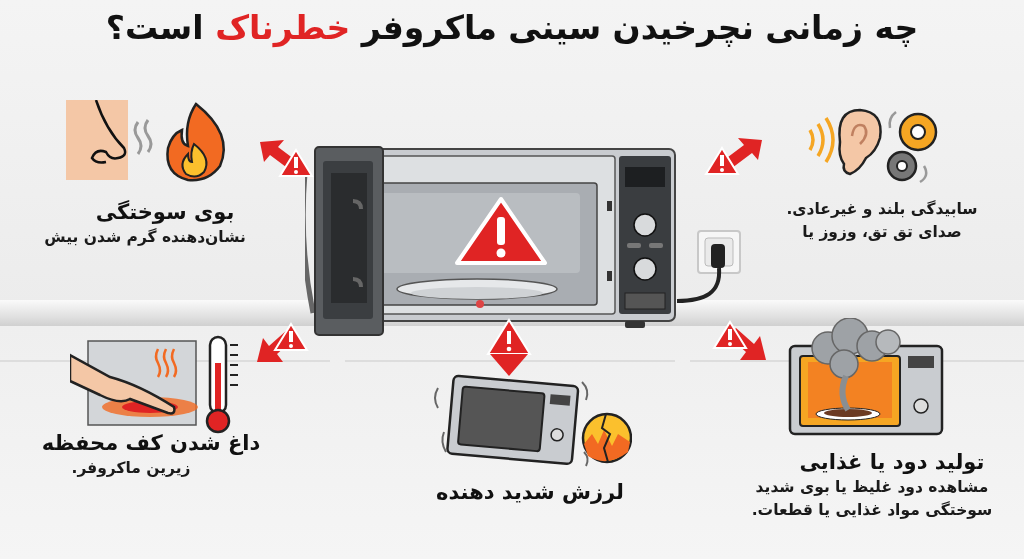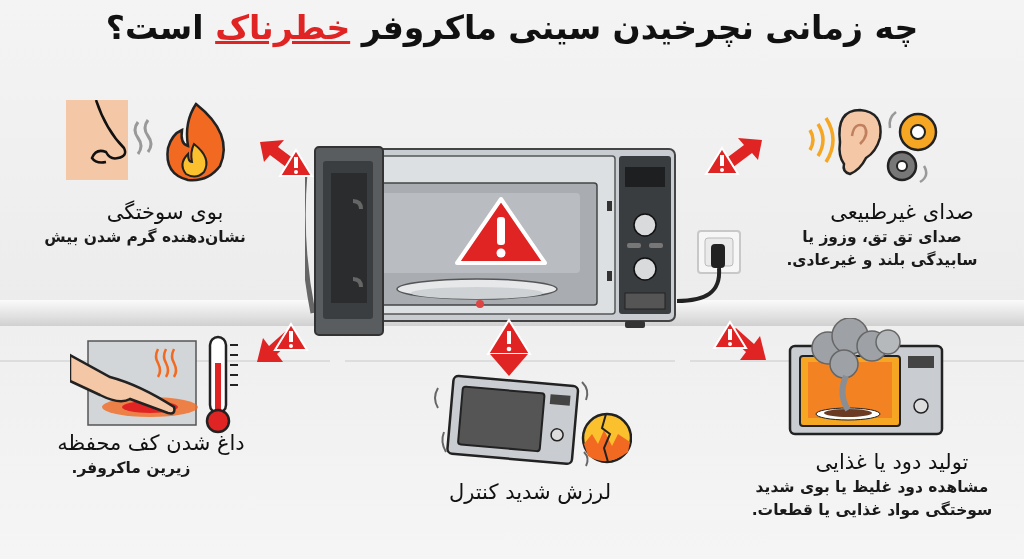--- a/index.html
+++ b/index.html
@@ -11,24 +11,24 @@
     color: #111;
   }
   .wall-line { position: absolute; left: 0; right: 0; top: 300px; height: 26px;
     background: linear-gradient(180deg, #fafafa 0%, #e2e2e2 60%, #d0d0d0 100%); }
   .counter { position: absolute; left: 0; right: 0; top: 326px; bottom: 0;
     background: linear-gradient(180deg, #efefef 0%, #f5f5f5 100%); }
   .cab-line { position: absolute; top: 360px; height: 2px; background: #ddd; }
 
   .title { position: absolute; top: 8px; left: 0; right: 0; text-align: center;
     direction: rtl; font-size: 33px; font-weight: bold; color: #111; }
-  .title .red { color: #e02424; text-decoration: underline; }
+  .title .red { color: #e02424; }
 
   .block { position: absolute; direction: rtl; text-align: center; }
-  .block h2 { font-size: 21px; font-weight: normal; line-height: 28px; padding-left: 40px; }
+  .block h2 { font-size: 21px; font-weight: bold; line-height: 28px; padding-left: 40px; }
   .block p { font-size: 15.5px; font-weight: bold; line-height: 23px; color: #1a1a1a; }
   .arrow { position: absolute; }
   svg { display: block; }
 </style>
 </head>
 <body>
 
 <div class="wall-line"></div>
 <div class="counter"></div>
 <div class="cab-line" style="left:0;width:330px"></div>
@@ -162,23 +162,22 @@
       <circle cx="118" cy="32" r="18" fill="#f5a623" stroke="#222" stroke-width="2.5"></circle>
         <circle cx="118" cy="32" r="7" fill="#fff" stroke="#222" stroke-width="2"></circle>
       <circle cx="102" cy="66" r="14" fill="#777" stroke="#222" stroke-width="2.5"></circle>
         <circle cx="102" cy="66" r="5" fill="#fff" stroke="#222" stroke-width="2"></circle>
       <path d="M96 12 q -8 6 -6 16" stroke="#999" stroke-width="2.5" fill="none"></path>
         <path d="M124 66 q 6 10 -4 16" stroke="#999" stroke-width="2.5" fill="none"></path>
     </g>
   </svg>
 </div>
 <div class="block" style="left:740px;top:198px;width:284px">
-  <h2>صدای غیرطبیعی</h2>
+  <p>سابیدگی بلند و غیرعادی.</p>
   <p>صدای تق تق، وزوز یا</p>
-  <p>سابیدگی بلند و غیرعادی.</p>
 </div>
 
 <div style="position:absolute;left:70px;top:335px">
   <svg width="170" height="100" viewBox="0 0 170 100">
     <rect x="18" y="6" width="108" height="84" fill="#d3d6d9" stroke="#555" stroke-width="1.5"></rect>
     <ellipse cx="80" cy="72" rx="48" ry="10" fill="#f26a22" opacity="0.8"></ellipse>
     <ellipse cx="80" cy="72" rx="28" ry="6" fill="#e02424"></ellipse>
     <g stroke="#f26a22" stroke-width="2.5" fill="none">
         <path d="M88 14 q -4 8 0 14 q 4 8 0 14"></path>
         <path d="M96 14 q -4 8 0 14 q 4 8 0 14"></path>
@@ -221,21 +220,21 @@
         <path d="M152 80 q 6 6 2 14"></path>
       </g>
     <g>
         <circle cx="175" cy="66" r="24" fill="#fbc02d" stroke="#222" stroke-width="2.5"></circle>
         <path d="M152 72 L160 62 L166 72 L172 58 L180 74 L186 62 L198 70 L196 80 Q 175 96 156 84 Z" fill="#f26a22"></path>
         <path d="M174 42 L170 56 L178 62 L172 76 L176 90" stroke="#222" stroke-width="2" fill="none"></path>
       </g>
   </svg>
 </div>
 <div class="block" style="left:310px;top:478px;width:400px">
-  <h2>لرزش شدید کنترل</h2>
+  <h2>لرزش شدید دهنده</h2>
 </div>
 
 <div style="position:absolute;left:788px;top:318px">
   <svg width="160" height="120" viewBox="0 0 160 120">
     <rect x="2" y="28" width="152" height="88" rx="5" fill="#c9ccd0" stroke="#222" stroke-width="2.5"></rect>
     <rect x="12" y="38" width="100" height="70" rx="3" fill="#f5a623" stroke="#222" stroke-width="2"></rect>
     <rect x="20" y="44" width="84" height="56" fill="#f26a22" opacity="0.6"></rect>
     <ellipse cx="60" cy="96" rx="32" ry="6" fill="#fff" stroke="#222"></ellipse>
     <ellipse cx="60" cy="95" rx="24" ry="4" fill="#6b3a22"></ellipse>
     <rect x="120" y="38" width="26" height="12" fill="#444"></rect>

